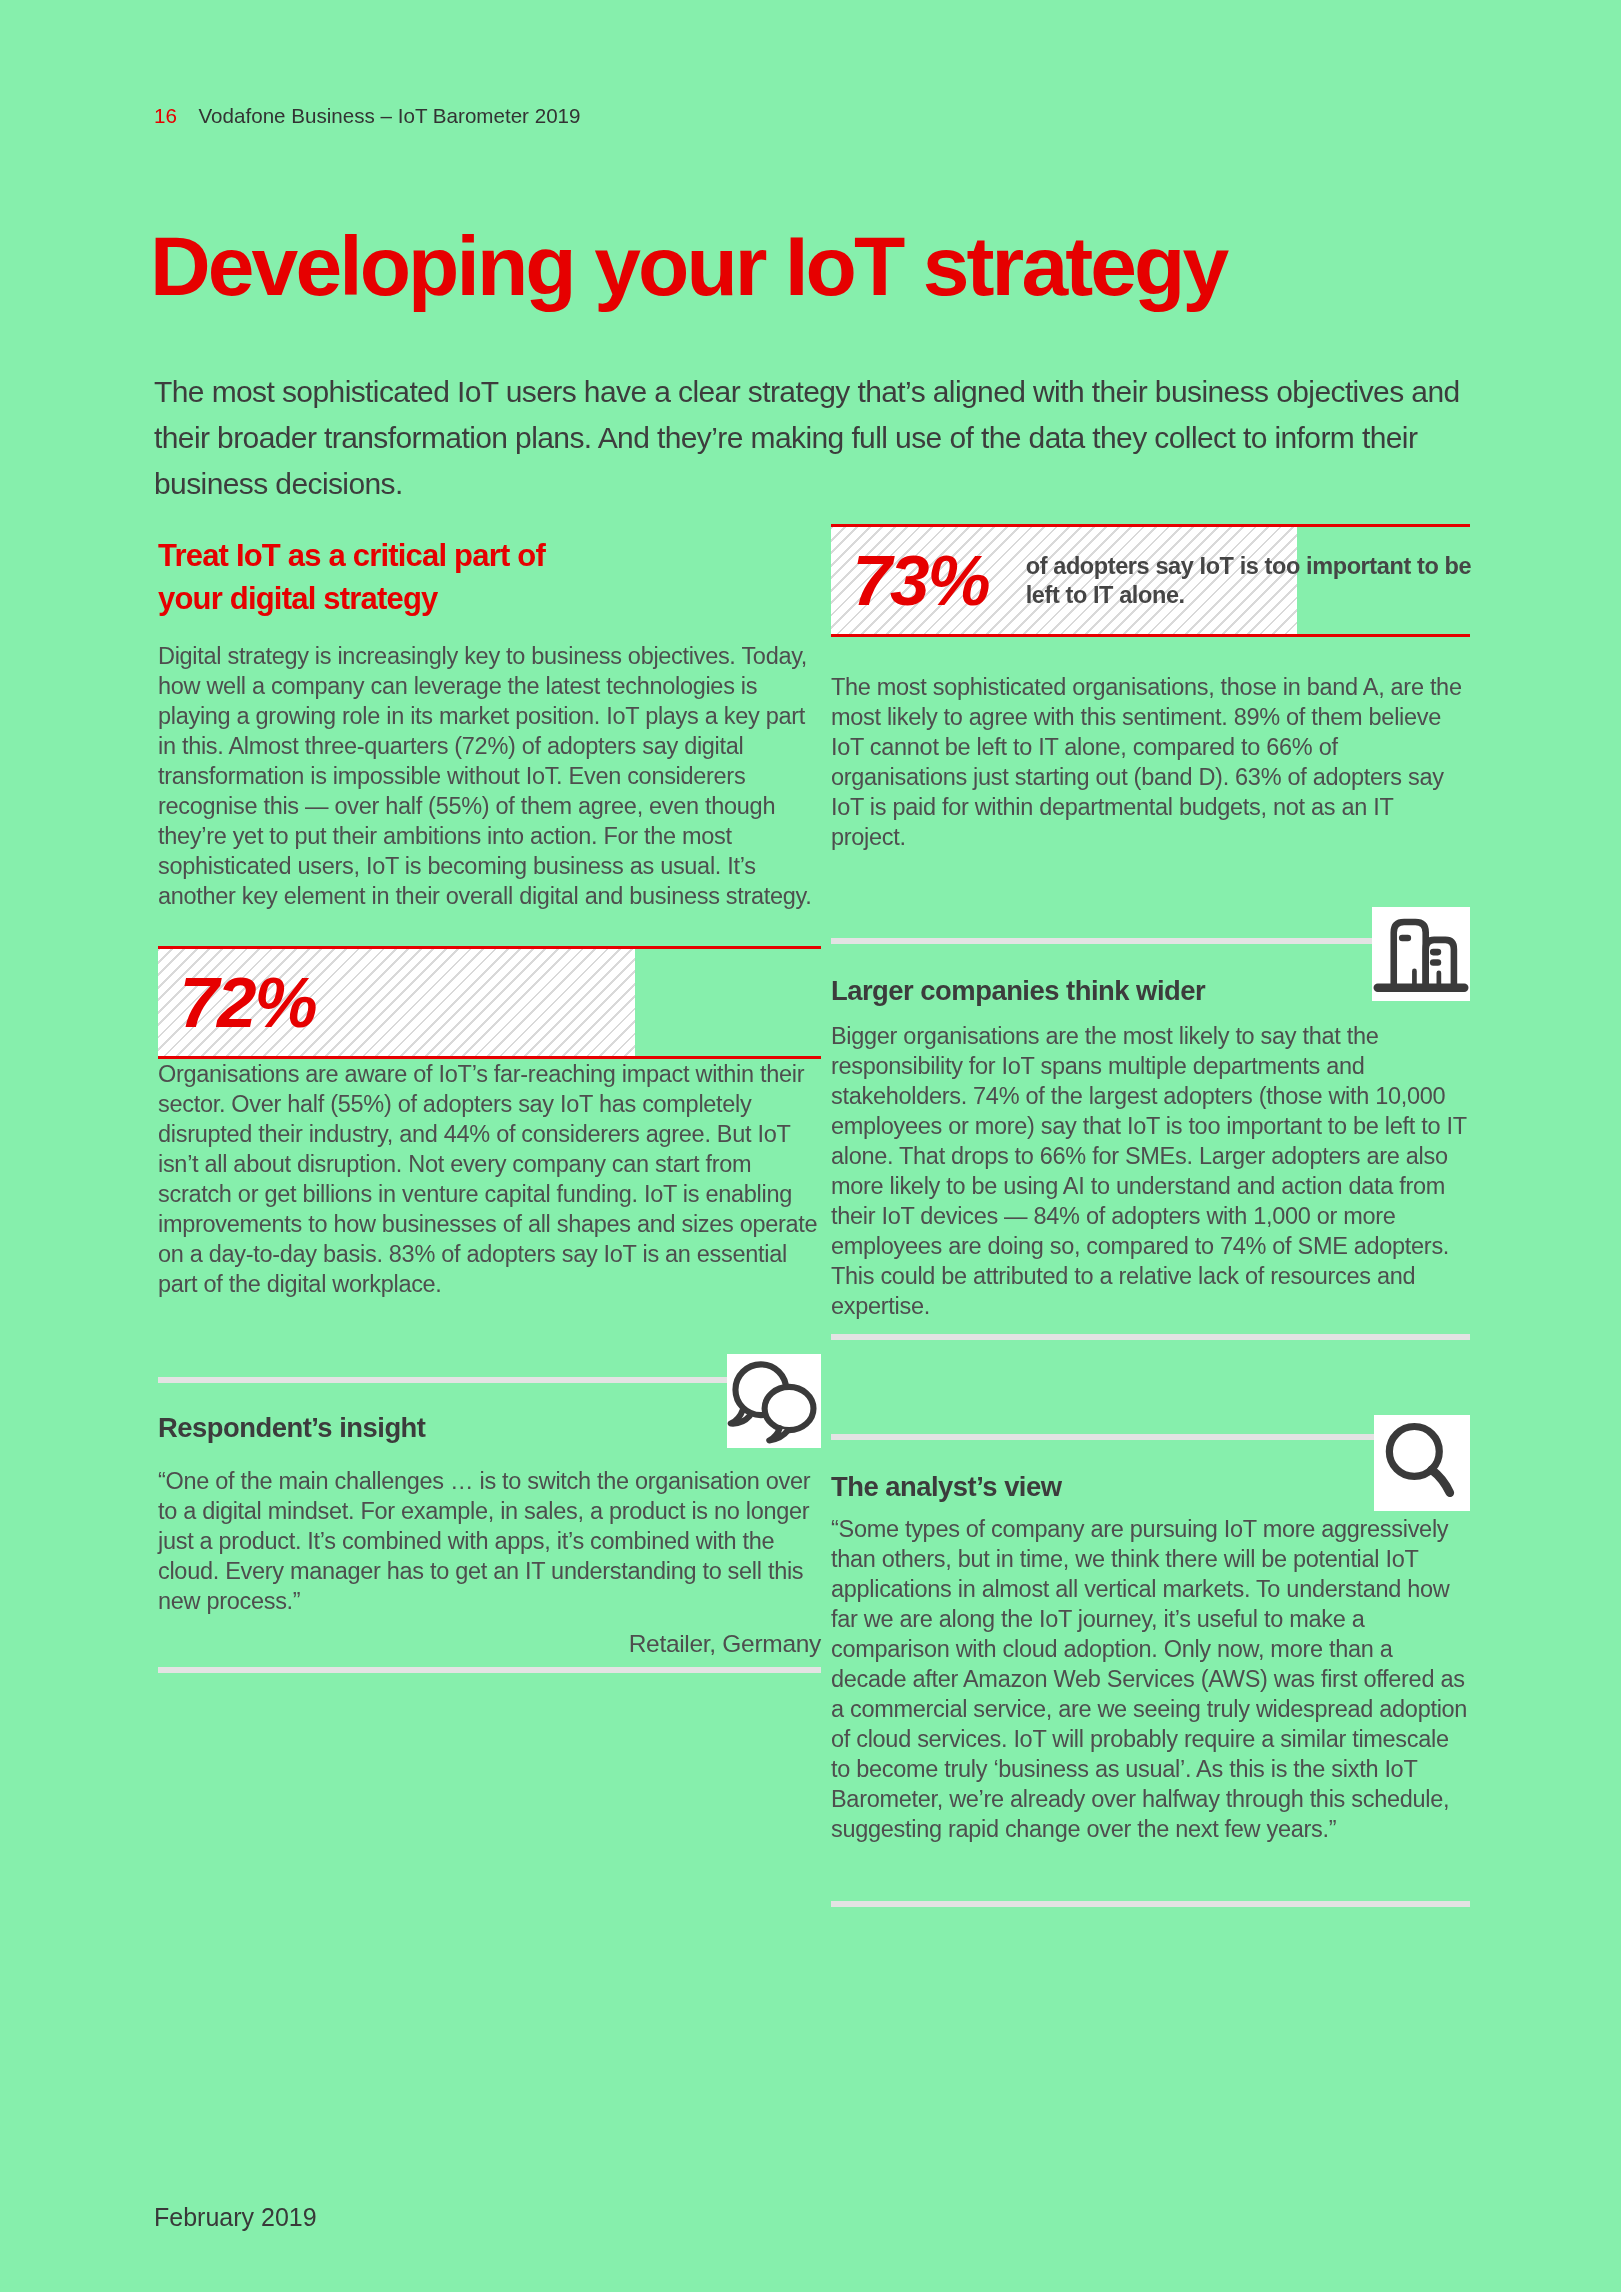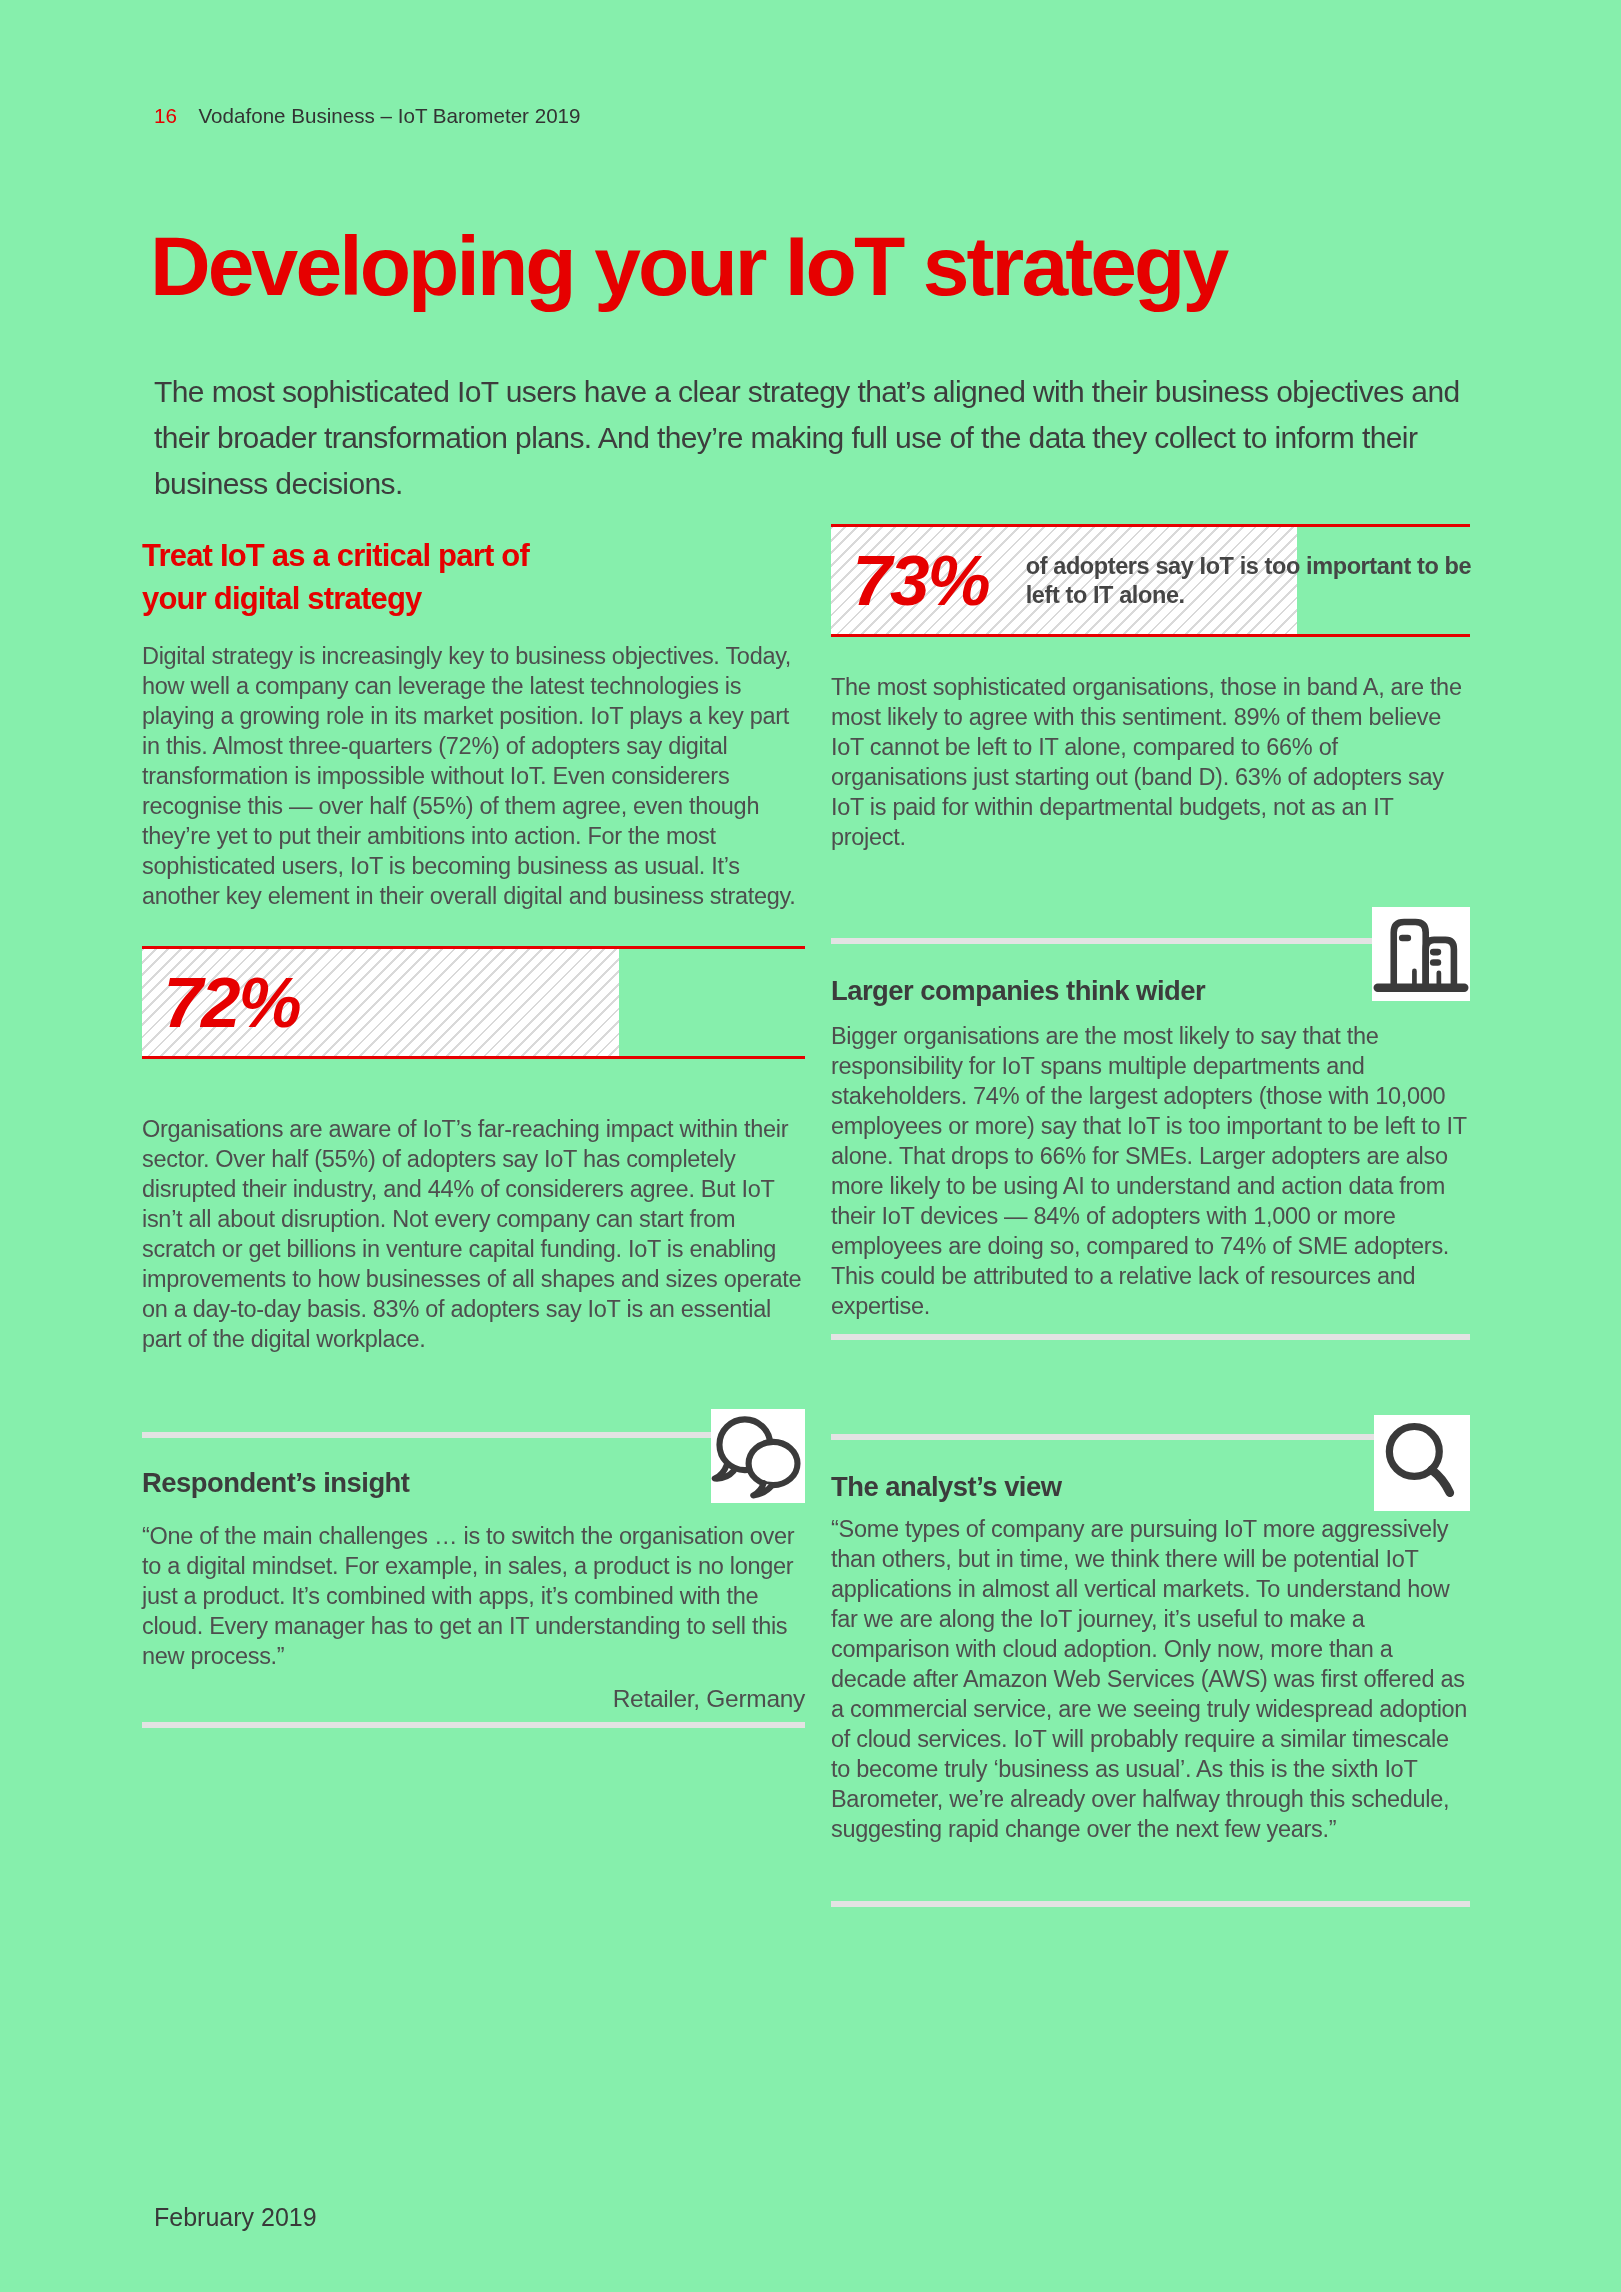--- a/index.html
+++ b/index.html
@@ -21,21 +21,21 @@
   .page-num{color:var(--red);}
 
   
   .title{position:absolute;left:150px;top:220px;font-size:84px;font-weight:700;color:var(--red);
     letter-spacing:-2.9px;line-height:1.1;white-space:nowrap;}
   .intro{position:absolute;left:154px;top:369px;width:1318px;font-size:30px;line-height:46px;
     color:#3d3d3d;letter-spacing:-0.6px;}
 
   
   .col{position:absolute;top:524px;}
-  .col-left{left:142px;width:663px;}
+  .col-left{left:158px;width:663px;}
   .col-right{left:831px;width:639px;}
 
   .red-heading{font-size:31px;font-weight:700;color:var(--red);line-height:43px;
     letter-spacing:-0.8px;margin:9.8px 0 21.6px 0;}
   .section-heading{font-size:27.4px;font-weight:700;color:var(--heading);letter-spacing:-0.5px;}
   .body-text{font-size:23.5px;line-height:30px;color:var(--body);letter-spacing:-0.3px;}
 
   
   .statbox{position:relative;height:113px;border-top:3.9px solid var(--red);
     border-bottom:3.9px solid var(--red);}
@@ -50,21 +50,21 @@
 
   .rule{height:5.9px;background:var(--rule);}
 
   section{position:relative;}
   .icon-box{position:absolute;background:#fff;display:flex;align-items:center;justify-content:center;}
   .icon-box svg{width:100%;height:100%;}
 
   
   .left-body-1{margin-top:0;}
   .stat-72{margin-top:35px;}
-  .left-body-2{margin-top:55px;}
+  .left-body-2{}
   .insight{margin-top:78px;}
   .insight .icon-box{right:0;top:-23.5px;width:94px;height:94px;}
   .insight h3{margin-top:29px;}
   .insight .quote{margin-top:21.6px;}
   .attribution{margin-top:13.7px;text-align:right;font-size:24.5px;color:var(--body);letter-spacing:-0.3px;}
   .insight .rule-end{margin-top:9.8px;}
 
   
   .right-body-1{margin-top:35px;}
   .larger-section{margin-top:86px;}

